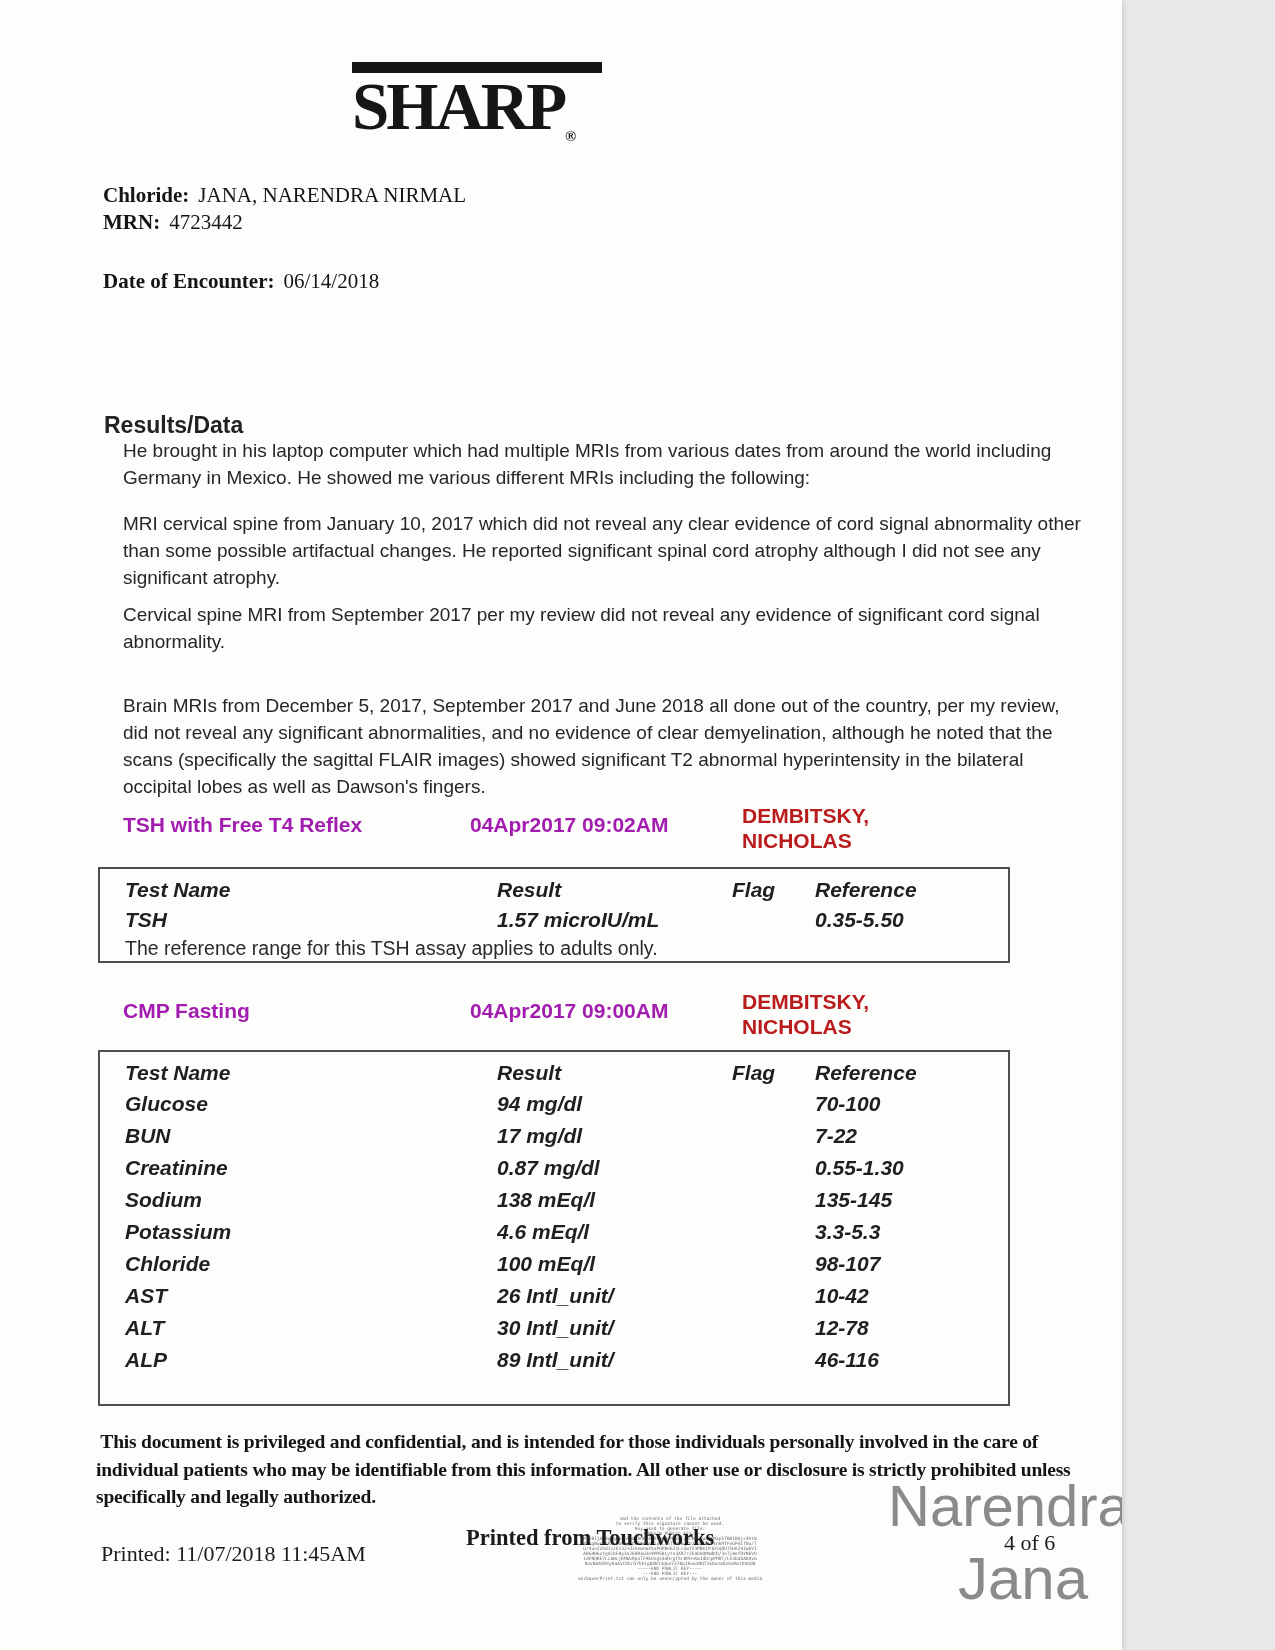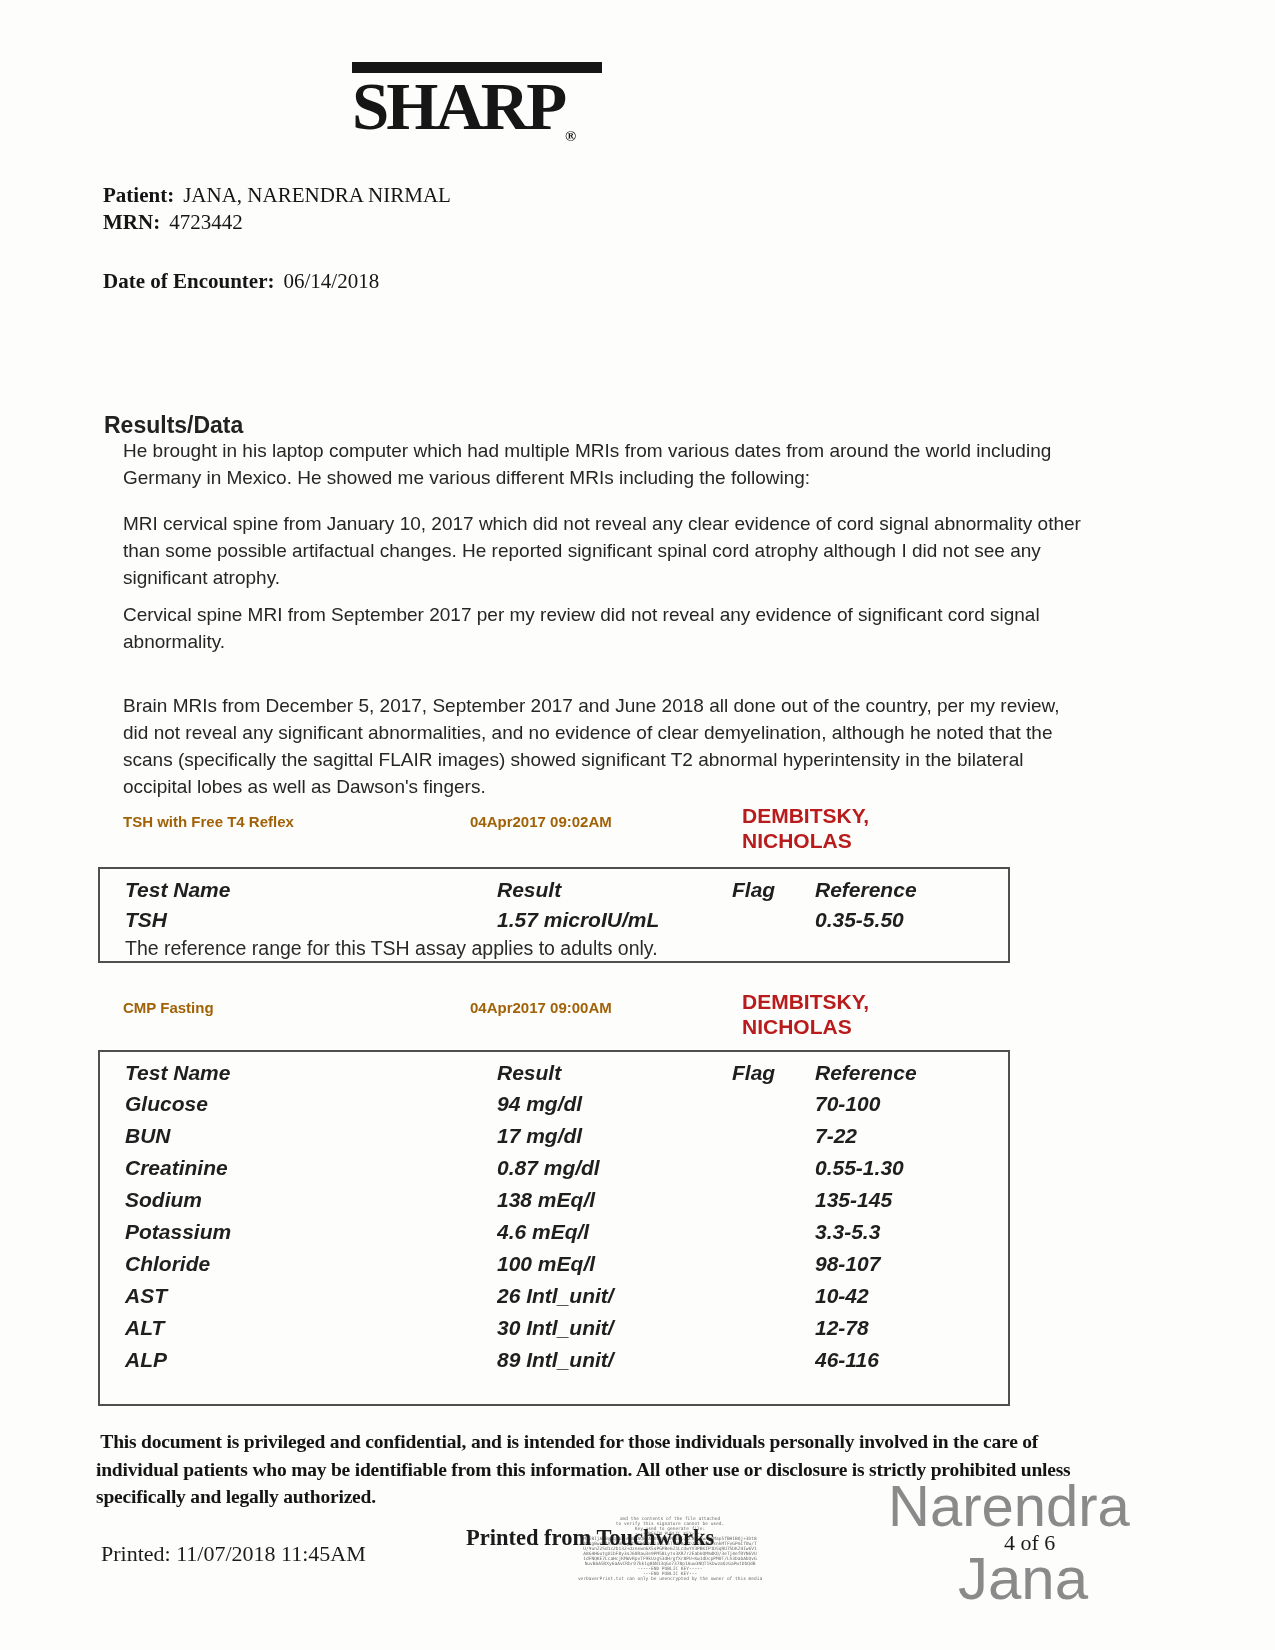--- a/index.html
+++ b/index.html
@@ -1,17 +1,17 @@
 <!DOCTYPE html>
 <html><head>
 <meta charset="utf-8">
 <style>
   html,body{margin:0;padding:0;background:#e8e8e8;}
   .page{
-    position:relative;width:1275px;height:1650px;background:#fdfdfc;
+    position:relative;width:1122px;height:1650px;background:#fdfdfc;
     font-family:"Liberation Sans",sans-serif;color:#1c1c1c;overflow:hidden;
     box-shadow:0 0 6px rgba(0,0,0,.2);
   }
   
   .logo-row{position:absolute;top:62px;left:352px;display:flex;align-items:flex-start;}
   .logo-sharp{position:relative;}
   .logo-bar{width:250px;height:11px;background:#161616;margin-bottom:2px;}
   .logo-text{
     font-family:"Liberation Serif",serif;font-weight:bold;font-size:67px;line-height:62px;
     letter-spacing:-3px;color:#161616;white-space:nowrap;
@@ -24,21 +24,21 @@
   
   .serifline{font-family:"Liberation Serif",serif;font-size:21px;color:#151515;white-space:nowrap;}
   .serifline b{font-weight:bold;}
   .pos{position:absolute;}
   .lbl-gap{margin-left:9px;font-weight:normal;}
   
   .results-title{position:absolute;top:412px;left:104px;font-size:23px;font-weight:bold;color:#222;}
   .para{position:absolute;left:123px;width:1045px;font-size:19px;line-height:27px;color:#262626;white-space:pre;}
   
   .panel-head{position:absolute;left:98px;width:912px;display:grid;grid-template-columns:372px 272px 1fr;}
-  .panel-head .pname,.panel-head .pdate{font-size:15px;font-weight:bold;padding-top:10px;color:#a16207;}
+  .panel-head .pname,.panel-head .pdate{font-size:21px;font-weight:bold;padding-top:10px;color:#a21caf;}
   .panel-head .pname{padding-left:25px;}
   .panel-head .pprov{font-size:21px;font-weight:bold;line-height:25px;color:#b91c1c;white-space:pre;}
   .labtable{
     position:absolute;left:98px;width:912px;border:2px solid #4f4f4f;box-sizing:border-box;background:transparent;
   }
   .trow{display:grid;grid-template-columns:397px 235px 83px 1fr;font-style:italic;}
   .trow.hdr .tcell{font-weight:bold;}
   .tcell{font-size:21px;font-weight:bold;color:#1f1f1f;overflow:hidden;white-space:nowrap;}
   .col-test{padding-left:25px;}
   .t1 .trow{height:30px;line-height:30px;}
@@ -71,21 +71,21 @@
 <div class="page">
 
   <div class="logo-row">
     <div class="logo-sharp">
       <div class="logo-bar"></div>
       <div class="logo-text"><span>SHARP</span><span class="logo-reg">®</span></div>
     </div>
   </div>
 
   <div class="serifline pos" style="top:183px;left:103px">
-    <b>Patient:</b><span class="lbl-gap">JANA, NARENDRA NIRMAL</span>
+    <b>Chloride:</b><span class="lbl-gap">JANA, NARENDRA NIRMAL</span>
   </div>
   <div class="serifline pos" style="top:210px;left:103px">
     <b>MRN:</b><span class="lbl-gap">4723442</span>
   </div>
   <div class="serifline pos" style="top:269px;left:103px">
     <b>Date of Encounter:</b><span class="lbl-gap">06/14/2018</span>
   </div>
 
   <div class="results-title">Results/Data</div>
   <div class="para" style="top:437px">He brought in his laptop computer which had multiple MRIs from various dates from around the world including

